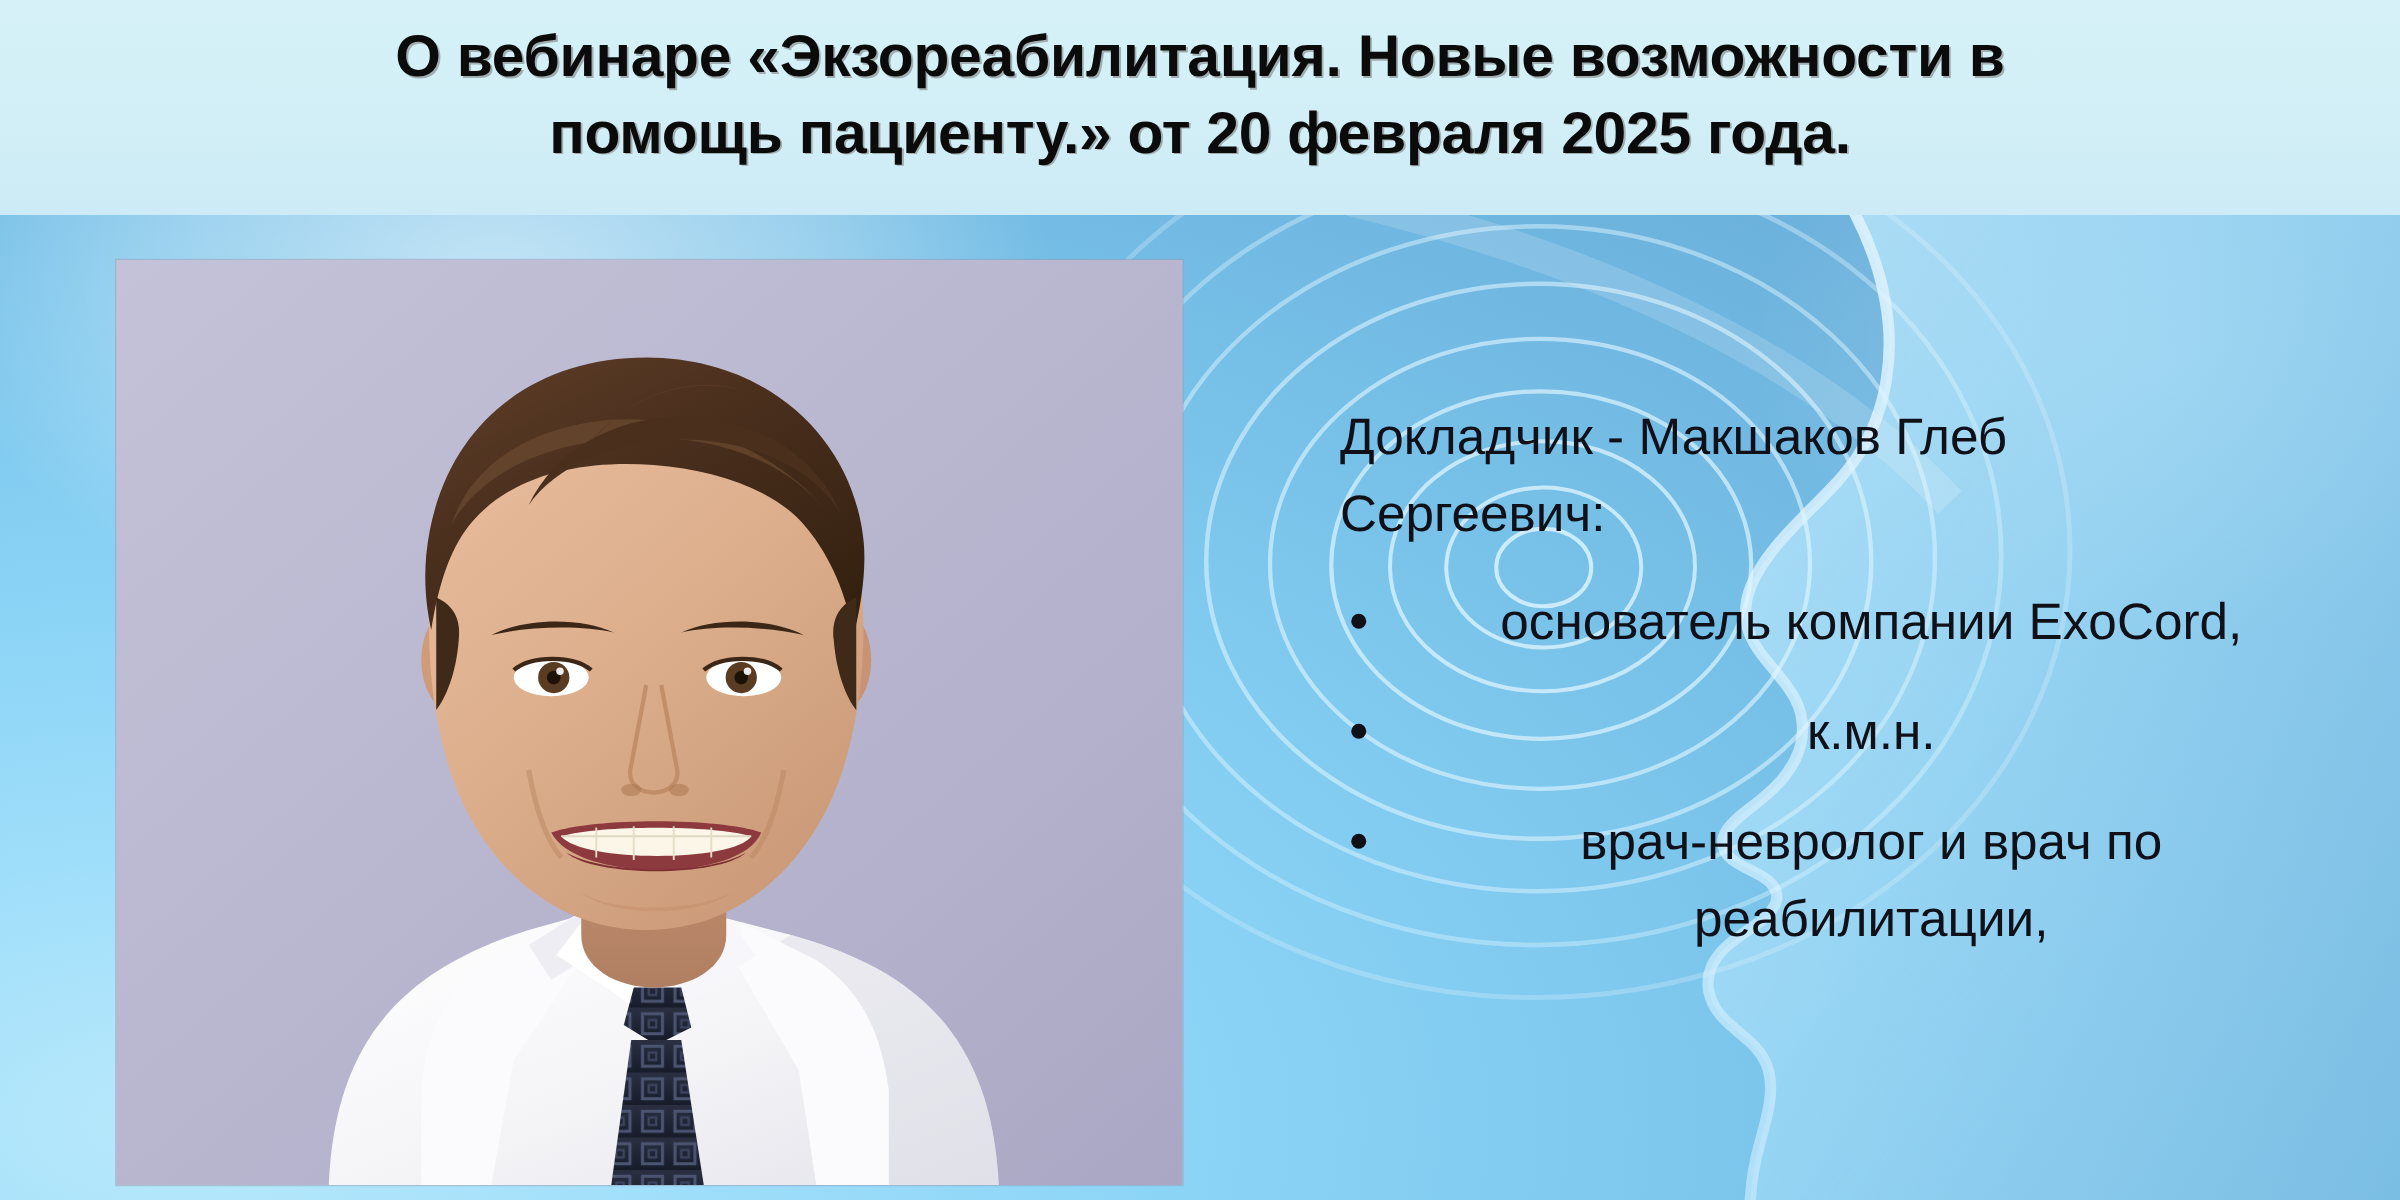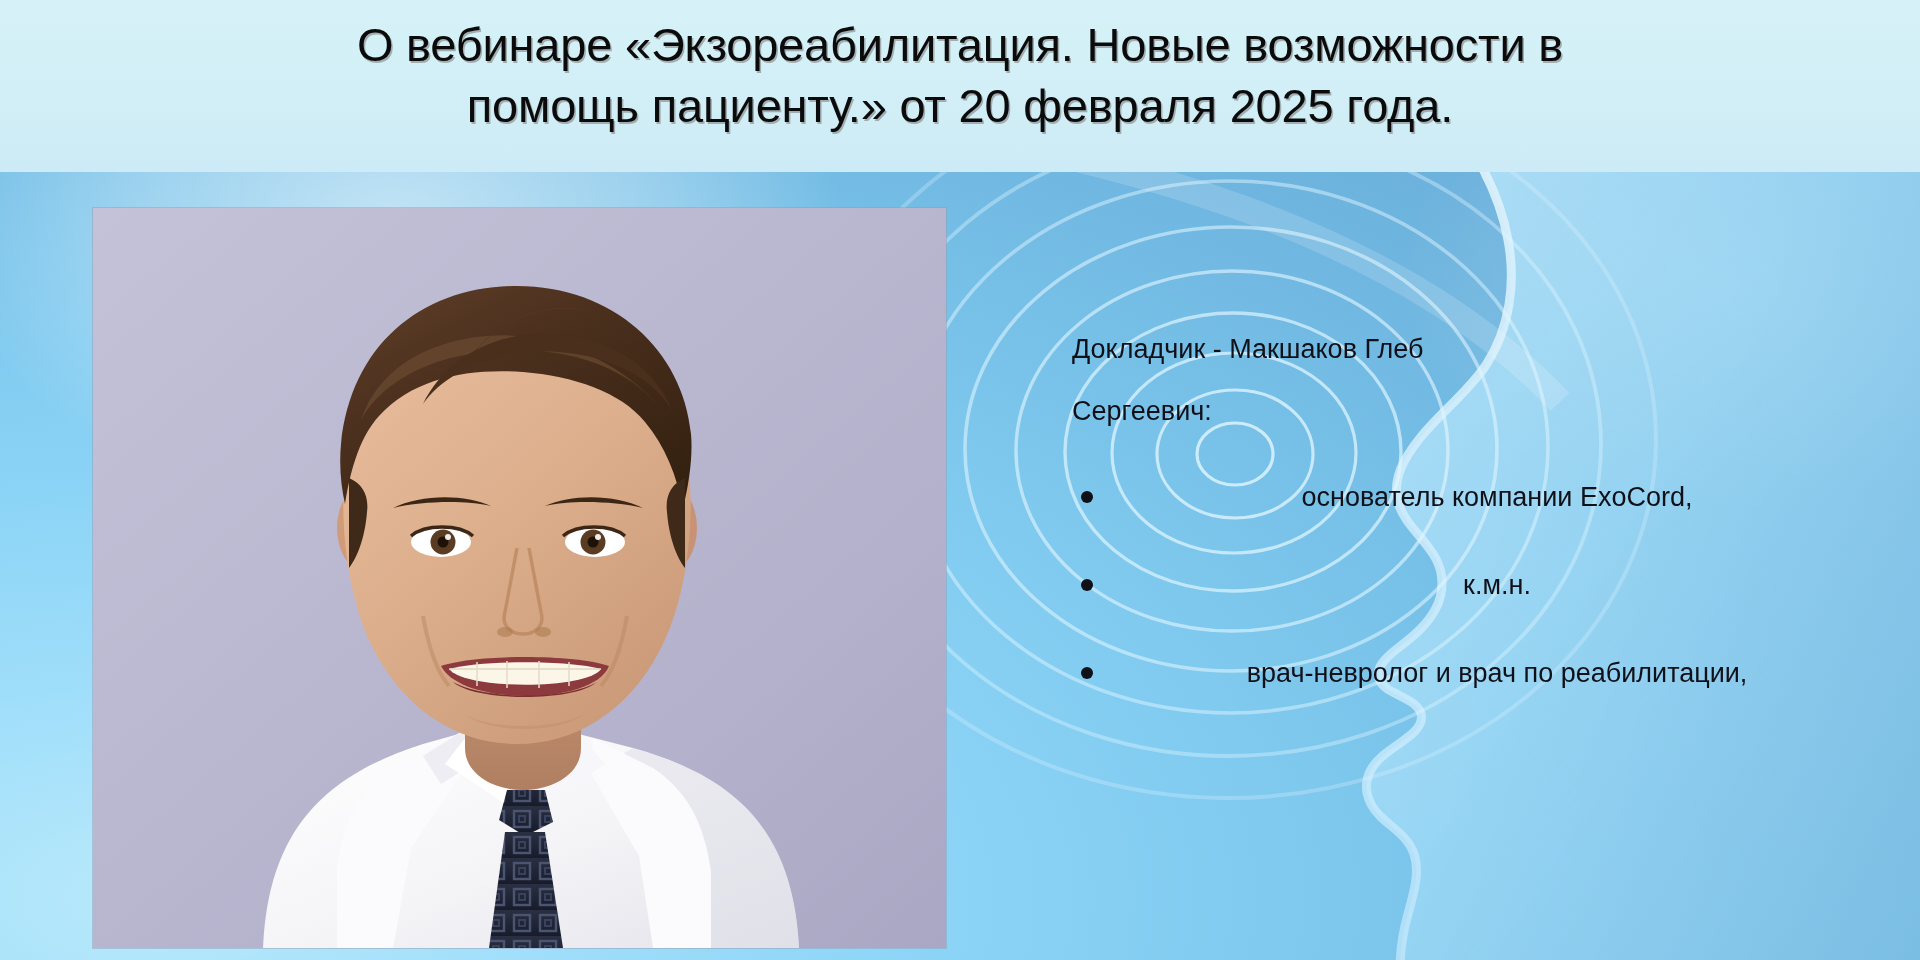--- a/index.html
+++ b/index.html
@@ -30,21 +30,21 @@
     background: linear-gradient(180deg, #d6f2f8 0%, #d2eff7 55%, #cdebf6 100%);
     z-index: 40;
   }
   .header-title {
     position: absolute;
     left: 120px;
     top: 14px;
     width: 1680px;
     text-align: center;
     font-size: 47px;
-    font-weight: normal;
+    font-weight: bold;
     line-height: 61px;
     color: #0b0b0b;
     letter-spacing: -0.2px;
     text-shadow: 1.5px 1.5px 0 rgba(120,120,120,0.55);
     white-space: pre-line;
   }
 
   
   .body-area {
     position: absolute;
@@ -103,21 +103,21 @@
   .photo svg { display: block; }
 
   
   .speaker-block {
     position: absolute;
     left: 1072px;
     top: 318px;
     width: 790px;
     z-index: 35;
     color: #101018;
-    font-size: 27px;
+    font-size: 41px;
     line-height: 62px;
   }
   .speaker-intro {
     margin: 0;
     white-space: pre-line;
   }
   .bullet-list {
     list-style: none;
     margin: 24px 0 0 0;
     padding: 0;

